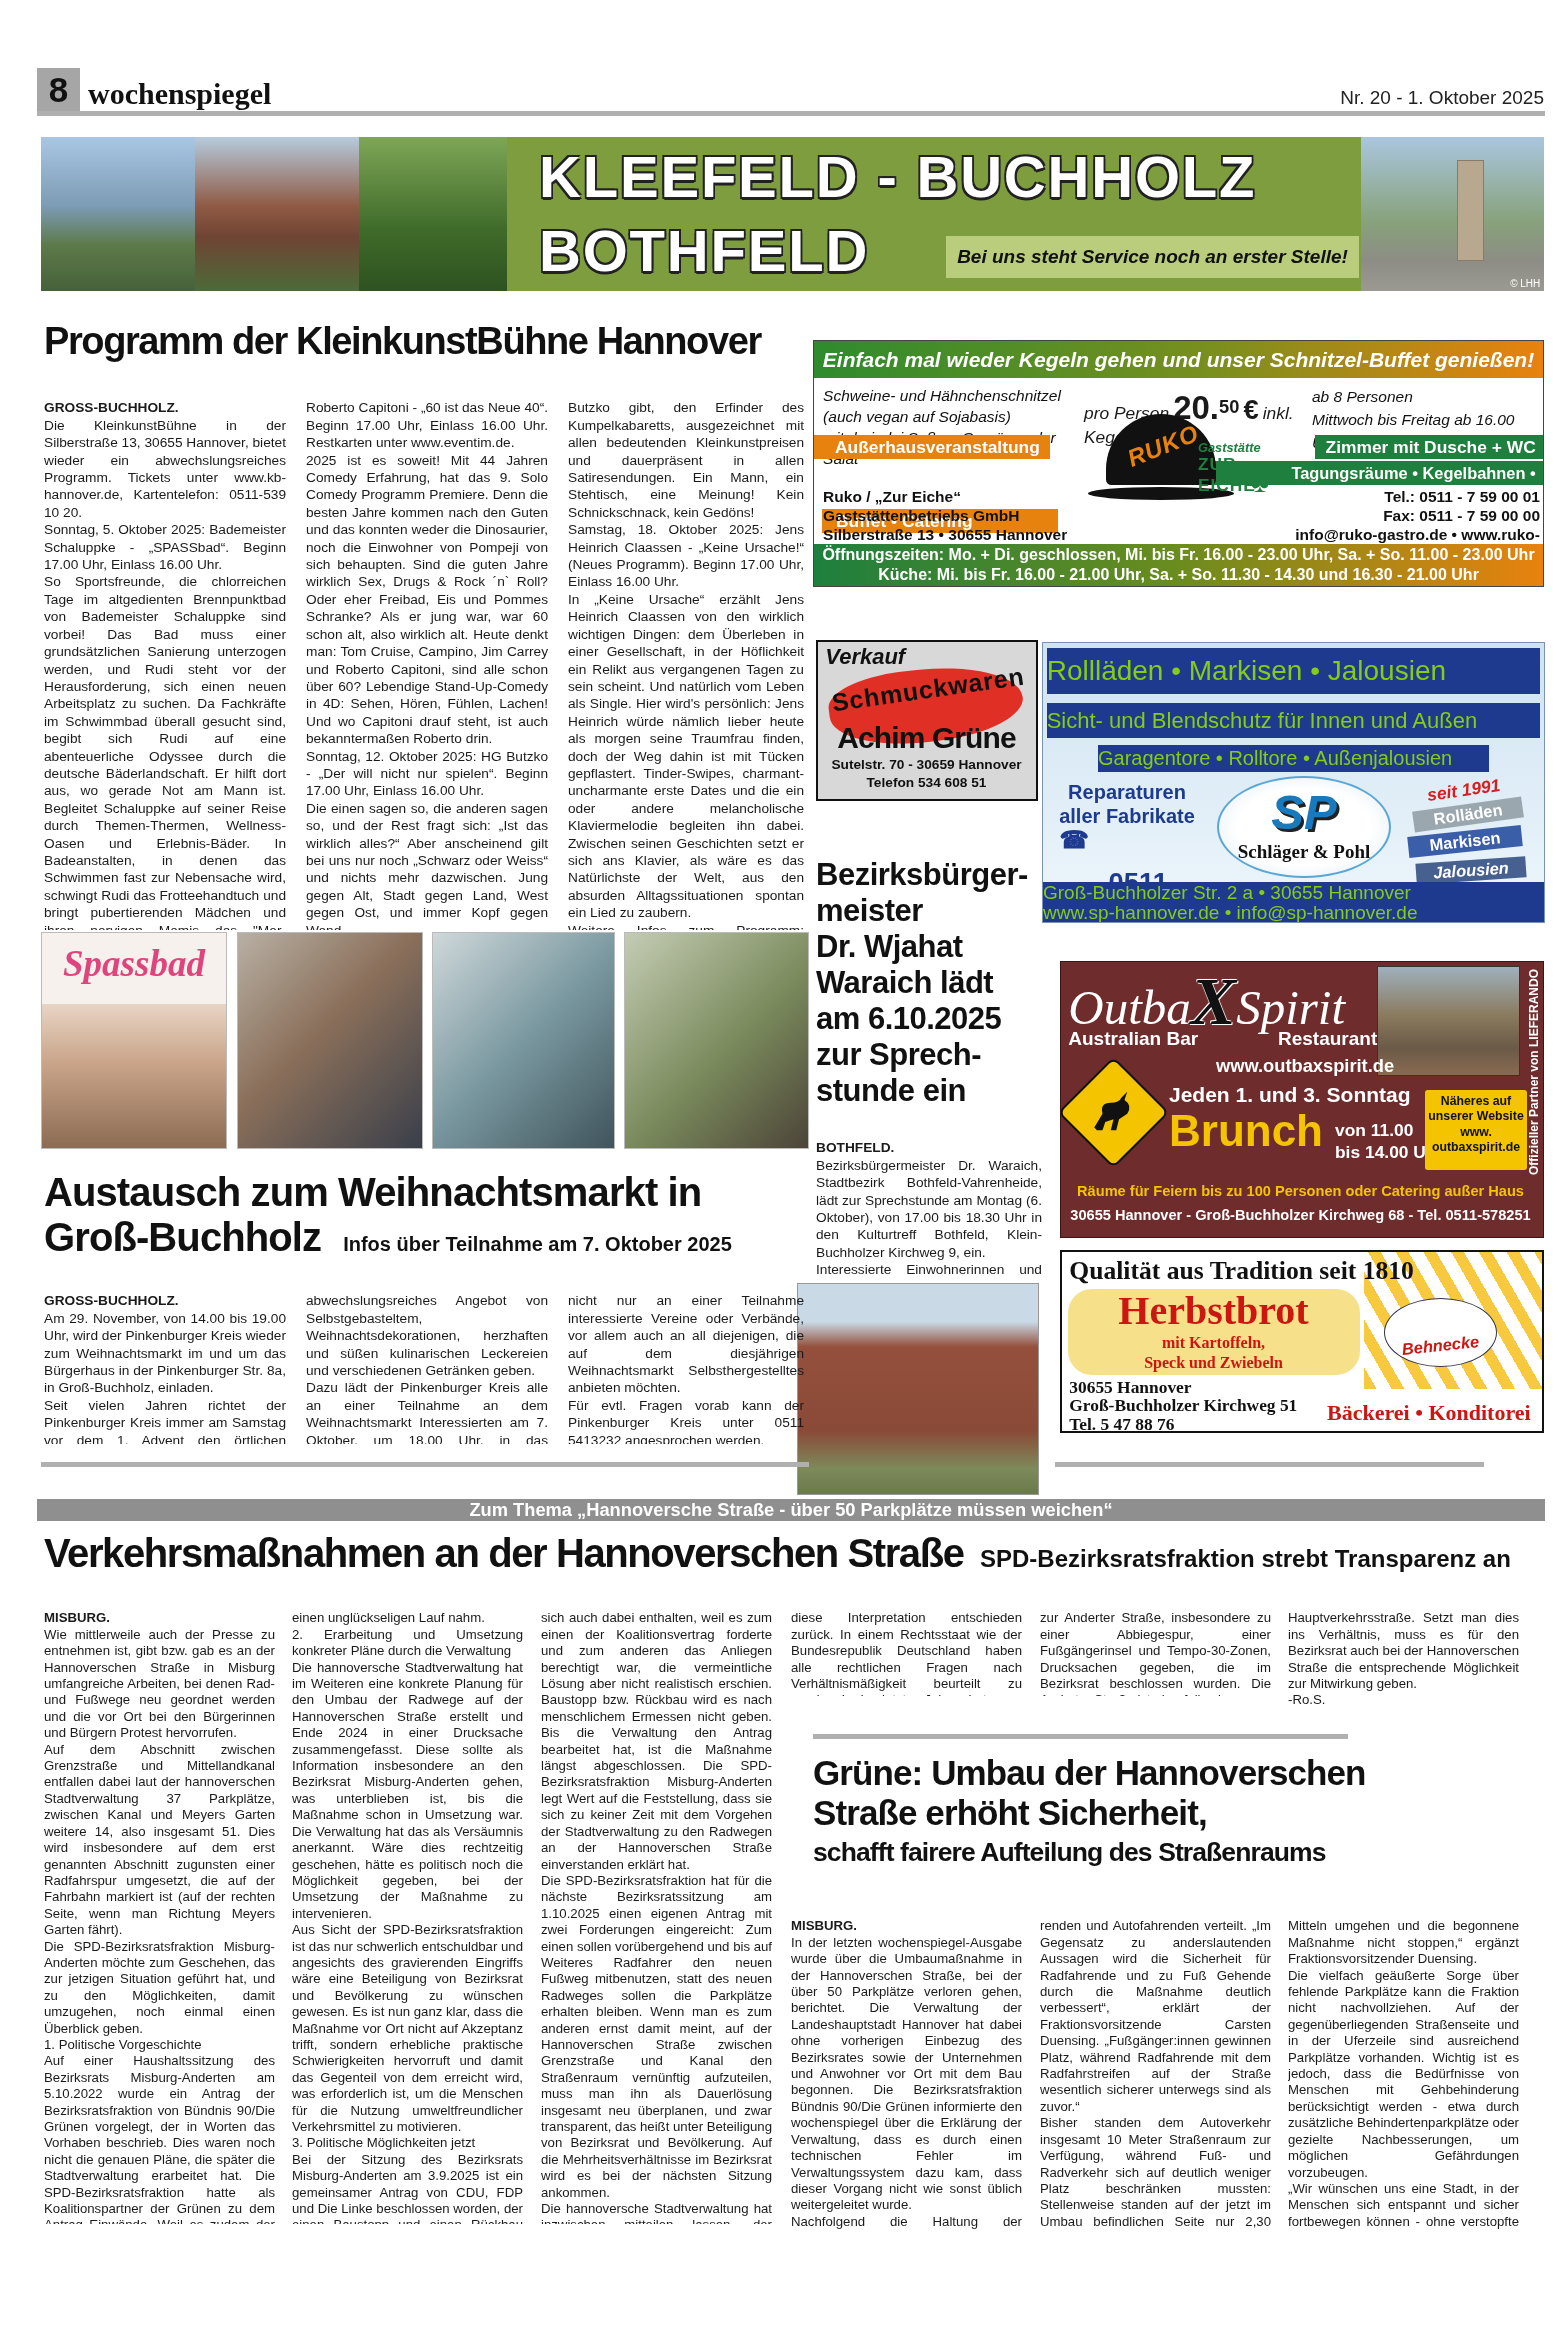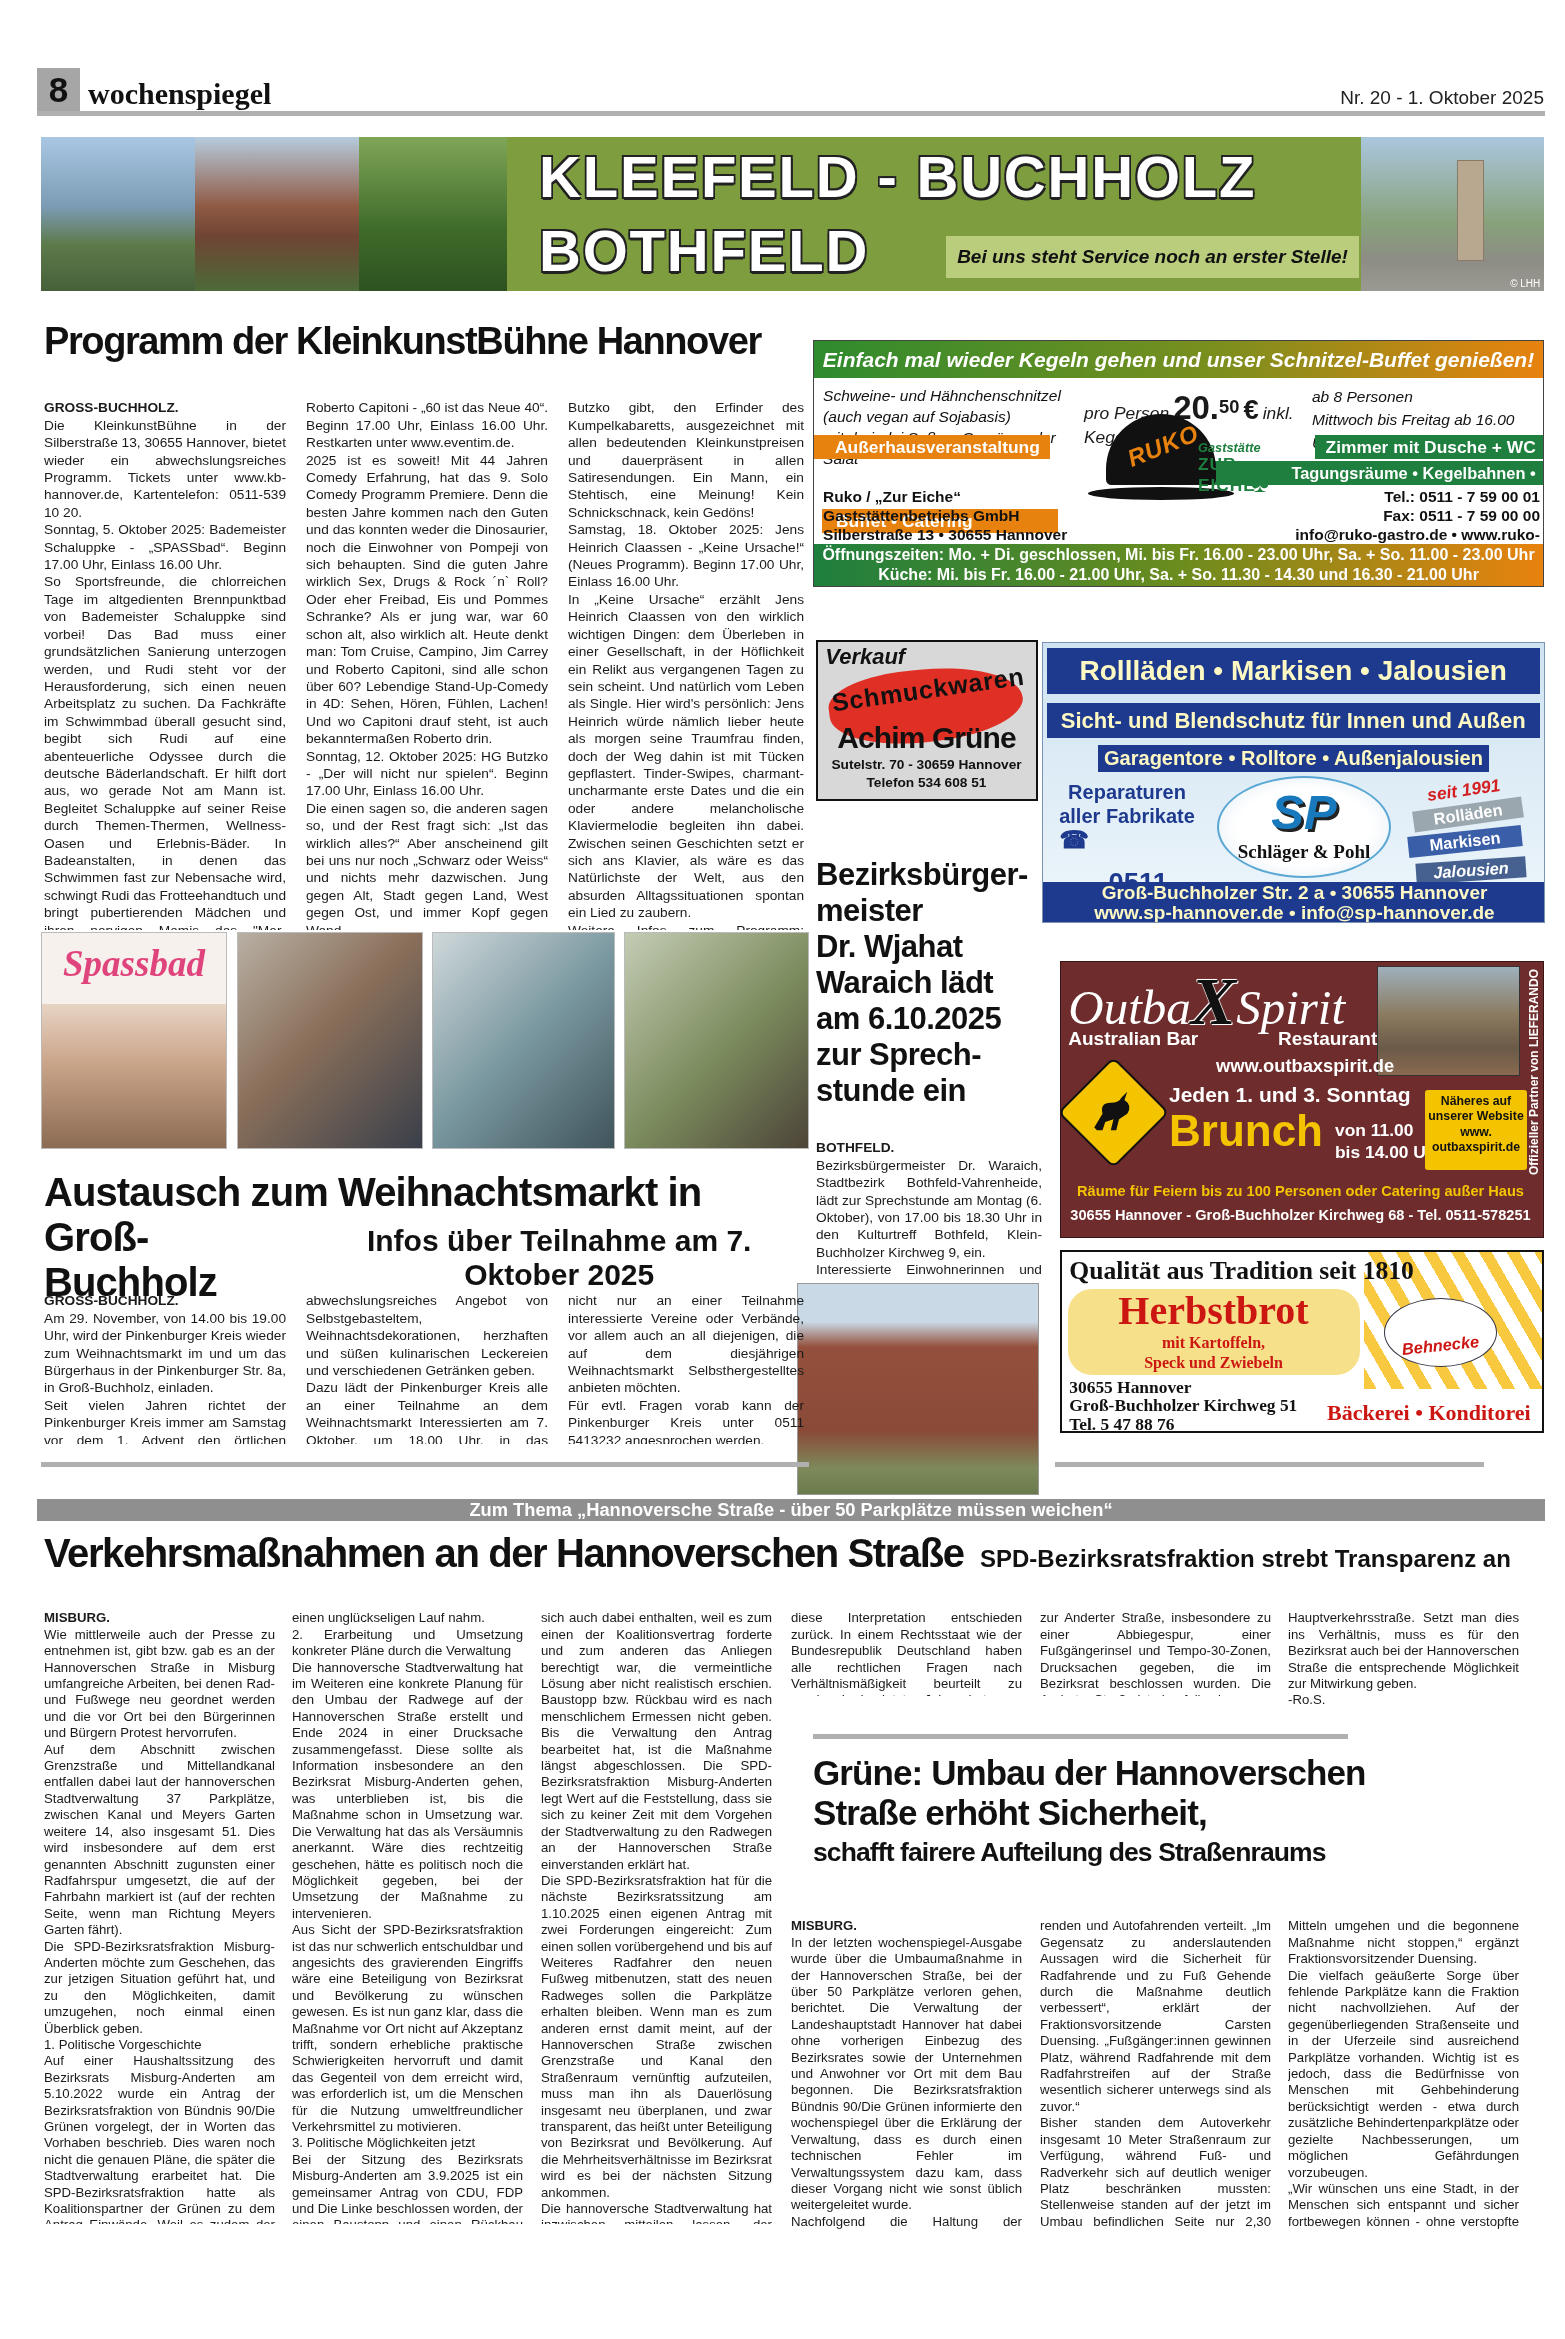--- a/index.html
+++ b/index.html
@@ -10,21 +10,21 @@
   .i{font-style:italic;}
   .pre{white-space:pre-line;}
   .clip{overflow:hidden;}
   .colbody{font-size:13.7px;line-height:17.4px;text-align:justify;overflow:hidden;white-space:pre-line;}
   .colbody6{font-size:13.2px;line-height:16.4px;text-align:justify;overflow:hidden;white-space:pre-line;}
   .lead{font-weight:bold;white-space:normal;}
   .headline{font-weight:bold;color:#111;letter-spacing:-0.9px;}
   .rule{background:#b0b0b0;}
   .outline-white{color:#fff;text-shadow:-1.8px -1.8px 0 #222,1.8px -1.8px 0 #222,-1.8px 1.8px 0 #222,1.8px 1.8px 0 #222,0 2.7px 0 #222;}
   .photo{background:linear-gradient(180deg,#a9c7e2 0%,#7c9bb5 45%,#5d7a4a 70%,#46613a 100%);}
-  .barblue{background:#1d3a8f;color:#fef9c3;font-weight:bold;text-align:center;}
+  .barblue{background:#1d3a8f;color:#84cc16;font-weight:normal;text-align:left;}
   .orangebar{background:#e8820e;color:#fff;font-weight:bold;}
   .greenbar{background:#1e7f3e;color:#fff;font-weight:bold;}
 </style>
 </head>
 <body>
 
 <div class="page">
 
   <div class="abs" style="left:37px;top:68px;width:43px;height:44px;background:#a6a6a6;text-align:center;">
     <span class="b" style="font-size:35px;line-height:44px;color:#111;">8</span>
@@ -224,21 +224,21 @@
     <div class="b i" style="font-family:'Liberation Serif',serif;color:#e0447c;font-size:37px;text-align:center;margin-top:9.1px;">Spassbad</div>
     <div class="abs" style="left:0;top:71px;width:185px;height:146px;background:linear-gradient(180deg,#e8d4c4 0%,#caa58a 40%,#8a6a52 100%);"></div>
   </div>
   <div class="abs" style="left:237px;top:932px;width:186px;height:217px;background:linear-gradient(135deg,#b8b0a4 0%,#8a6f5a 45%,#3a3f4a 100%);border:0.9px solid #bbb;"></div>
   <div class="abs" style="left:432px;top:932px;width:183px;height:217px;background:linear-gradient(135deg,#cfd8da 0%,#7a98a0 50%,#40545c 100%);border:0.9px solid #bbb;"></div>
   <div class="abs" style="left:624px;top:932px;width:185px;height:217px;background:linear-gradient(135deg,#c4ccb4 0%,#7a8a5c 55%,#4c4438 100%);border:0.9px solid #bbb;"></div>
 
   <div class="abs headline clip" style="left:44px;top:1170px;width:768px;font-size:40px;">Austausch zum Weihnachtsmarkt in</div>
   <div class="abs" style="left:44px;top:1215px;width:768px;display:flex;align-items:baseline;gap:22px;overflow:hidden;">
     <span class="headline" style="font-size:40px;">Groß-Buchholz</span>
-    <span class="headline" style="font-size:30px;letter-spacing:0;text-align:center;">Infos über Teilnahme am 7. Oktober 2025</span>
+    <span class="headline" style="font-size:20px;letter-spacing:0;text-align:center;">Infos über Teilnahme am 7. Oktober 2025</span>
   </div>
   <p class="abs colbody" style="left:44px;top:1275px;width:242px;height:169px;margin:0;">
     <b class="lead">GROSS-BUCHHOLZ.</b>
     <span>Am 29. November, von 14.00 bis 19.00 Uhr, wird der Pinkenburger Kreis wieder zum Weihnachtsmarkt im und um das Bürgerhaus in der Pinkenburger Str. 8a, in Groß-Buchholz, einladen.
 Seit vielen Jahren richtet der Pinkenburger Kreis immer am Samstag vor dem 1. Advent den örtlichen Weihnachtsmarkt aus. Auch in diesem Jahr soll es ein</span>
   </p>
   <p class="abs colbody" style="left:306px;top:1275px;width:242px;height:169px;margin:0;">
     <span>abwechslungsreiches Angebot von Selbstgebasteltem, Weihnachtsdekorationen, herzhaften und süßen kulinarischen Leckereien und verschiedenen Getränken geben.
 Dazu lädt der Pinkenburger Kreis alle an einer Teilnahme an dem Weihnachtsmarkt Interessierten am 7. Oktober, um 18.00 Uhr, in das Bürgerhaus ein.
 Diese Einladung richtet sich</span>

